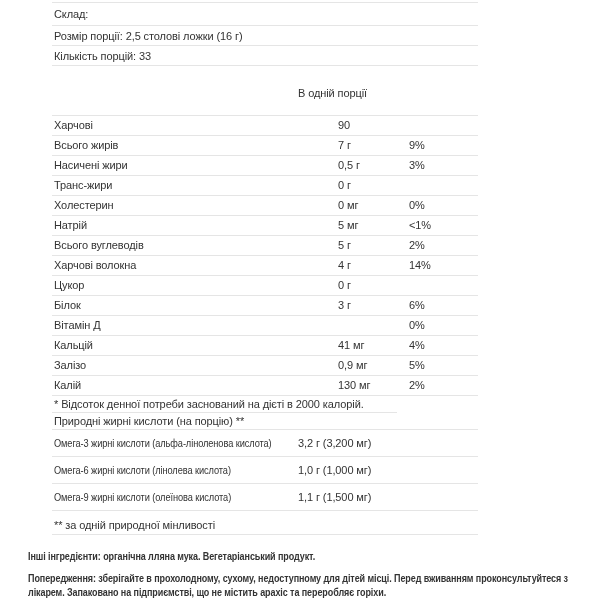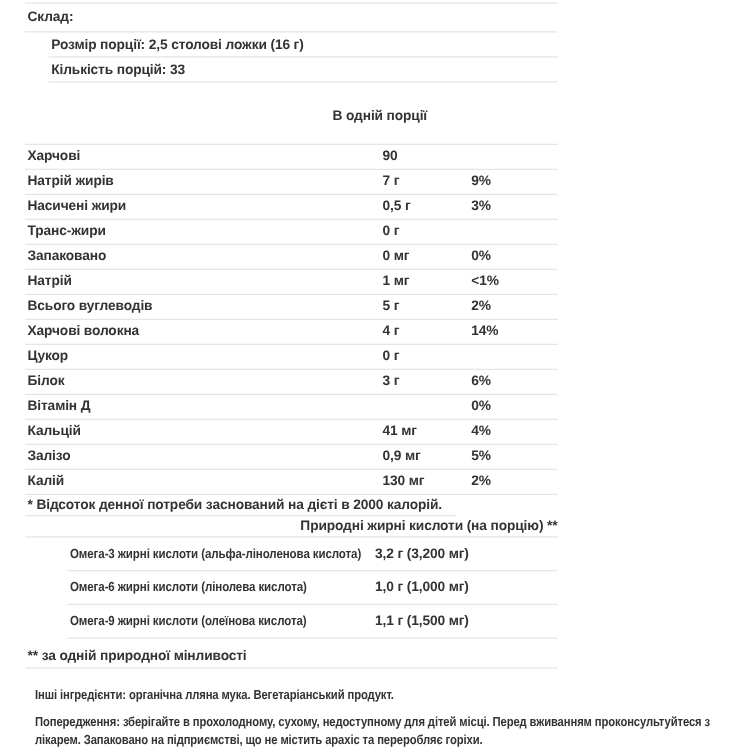--- a/index.html
+++ b/index.html
@@ -7,39 +7,39 @@
   html,body { background:var(--bg); }
   body {
     width:600px; height:600px; overflow:hidden;
     font-family:"Liberation Sans", sans-serif;
     color:var(--text);
   }
   .page { position:relative; width:600px; height:600px; background:var(--bg); }
 
   
   .facts {
-    position:absolute; left:20px; top:2px; width:426px;
+    position:absolute; left:52px; top:2px; width:426px;
     border-top:1px solid var(--divider);
-    font-size:11px; font-weight:700; letter-spacing:-0.1px;
+    font-size:11px; font-weight:400; letter-spacing:-0.1px;
   }
   .row { position:relative; border-bottom:1px solid var(--divider); padding-left:2px; }
   .info-row { height:23px; line-height:23px; }
-  .info-row + .info-row { height:20px; line-height:20px;margin-left:19px; }
+  .info-row + .info-row { height:20px; line-height:20px; }
 
   .head-row { position:relative; height:50px; border-bottom:1px solid var(--divider); }
   .c2 { position:absolute; left:246px; top:0; white-space:nowrap; }
   .c3 { position:absolute; left:317px; top:0; white-space:nowrap; }
   .head-row .c2, .head-row .c3 { top:21px; }
 
   .n-row { height:20px; line-height:19px; }
   .n-row .c2, .n-row .c3 { line-height:19px;margin-left:40px; }
 
   .footnote-row { padding:2px 0 2px 2px; line-height:12px; max-width:345px; }
-  .fah-row { height:17px; line-height:16px;text-align:right; }
-  .fa-row { height:27px; line-height:27px;margin-left:34px; }
+  .fah-row { height:17px; line-height:16px; }
+  .fa-row { height:27px; line-height:27px; }
   .fa-name { display:inline-block; white-space:nowrap; transform:scaleX(0.88); transform-origin:0 50%; font-size:10.5px; }
   .note-row { height:24px; line-height:29px; }
 
   
   .paras {
     position:absolute; left:28px; top:549px; width:660px;
     transform:scaleX(0.857); transform-origin:0 0;
     font-size:10.5px; font-weight:700; line-height:14px; letter-spacing:-0.1px;
   }
   .warn { margin-top:8px; }
@@ -67,46 +67,46 @@
       <span class="c2">В одній порції</span>
     </div>
 
       <div class="row n-row">
         <span>Харчові</span>
         <span class="c2">90</span>
         <span class="c3"></span>
       </div>
 
       <div class="row n-row">
-        <span>Натрій жирів</span>
+        <span>Всього жирів</span>
         <span class="c2">7 г</span>
         <span class="c3">9%</span>
       </div>
 
       <div class="row n-row">
         <span>Насичені жири</span>
         <span class="c2">0,5 г</span>
         <span class="c3">3%</span>
       </div>
 
       <div class="row n-row">
         <span>Транс-жири</span>
         <span class="c2">0 г</span>
         <span class="c3"></span>
       </div>
 
       <div class="row n-row">
-        <span>Запаковано</span>
+        <span>Холестерин</span>
         <span class="c2">0 мг</span>
         <span class="c3">0%</span>
       </div>
 
       <div class="row n-row">
         <span>Натрій</span>
-        <span class="c2">1 мг</span>
+        <span class="c2">5 мг</span>
         <span class="c3">&lt;1%</span>
       </div>
 
       <div class="row n-row">
         <span>Всього вуглеводів</span>
         <span class="c2">5 г</span>
         <span class="c3">2%</span>
       </div>
 
       <div class="row n-row">

